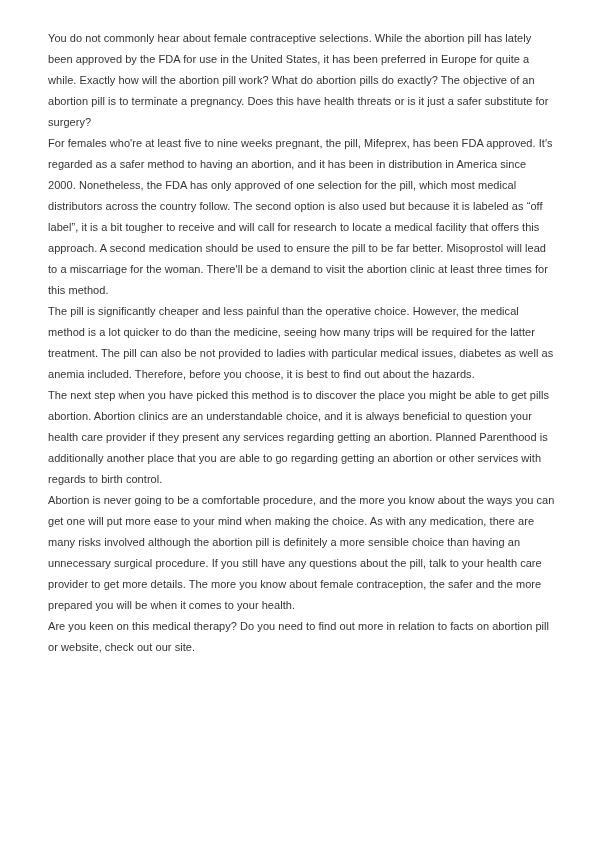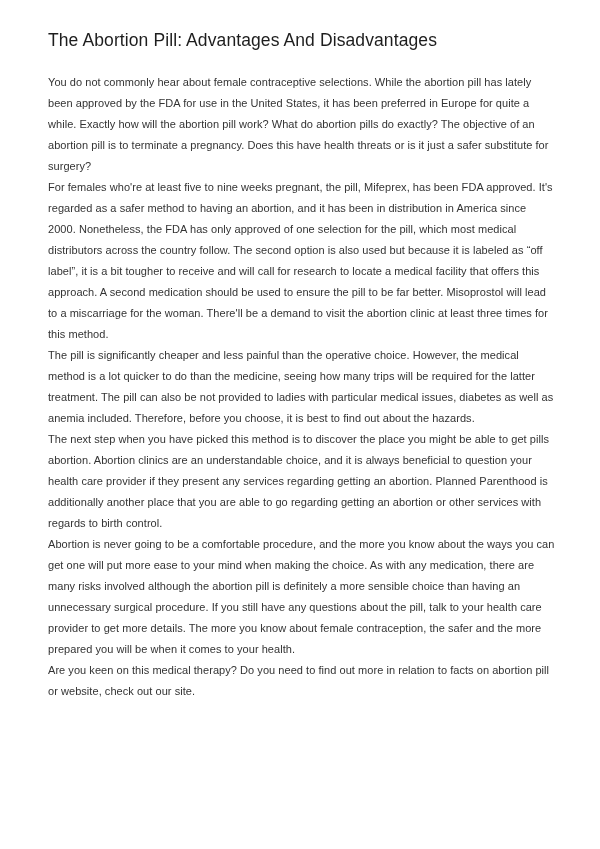--- a/index.html
+++ b/index.html
@@ -38,21 +38,20 @@
     letter-spacing: 0.05px;
   }
   .body-copy + .body-copy {
   }
 </style>
 </head>
 <body>
 
 <div class="page">
 
-  <h1 class="doc-title">The Abortion Pill: Advantages And Disadvantages</h1>
 
   <p class="body-copy">You do not commonly hear about female contraceptive selections. While the abortion pill has lately been approved by the FDA for use in the United States, it has been preferred in Europe for quite a while. Exactly how will the abortion pill work? What do abortion pills do exactly? The objective of an abortion pill is to terminate a pregnancy. Does this have health threats or is it just a safer substitute for surgery?</p>
 
   <p class="body-copy">For females who're at least five to nine weeks pregnant, the pill, Mifeprex, has been FDA approved. It's regarded as a safer method to having an abortion, and it has been in distribution in America since 2000. Nonetheless, the FDA has only approved of one selection for the pill, which most medical distributors across the country follow. The second option is also used but because it is labeled as “off label”, it is a bit tougher to receive and will call for research to locate a medical facility that offers this approach. A second medication should be used to ensure the pill to be far better. Misoprostol will lead to a miscarriage for the woman. There'll be a demand to visit the abortion clinic at least three times for this method.</p>
 
   <p class="body-copy">The pill is significantly cheaper and less painful than the operative choice. However, the medical method is a lot quicker to do than the medicine, seeing how many trips will be required for the latter treatment. The pill can also be not provided to ladies with particular medical issues, diabetes as well as anemia included. Therefore, before you choose, it is best to find out about the hazards.</p>
 
   <p class="body-copy">The next step when you have picked this method is to discover the place you might be able to get pills abortion. Abortion clinics are an understandable choice, and it is always beneficial to question your health care provider if they present any services regarding getting an abortion. Planned Parenthood is additionally another place that you are able to go regarding getting an abortion or other services with regards to birth control.</p>
 
   <p class="body-copy">Abortion is never going to be a comfortable procedure, and the more you know about the ways you can get one will put more ease to your mind when making the choice. As with any medication, there are many risks involved although the abortion pill is definitely a more sensible choice than having an unnecessary surgical procedure. If you still have any questions about the pill, talk to your health care provider to get more details. The more you know about female contraception, the safer and the more prepared you will be when it comes to your health.</p>

